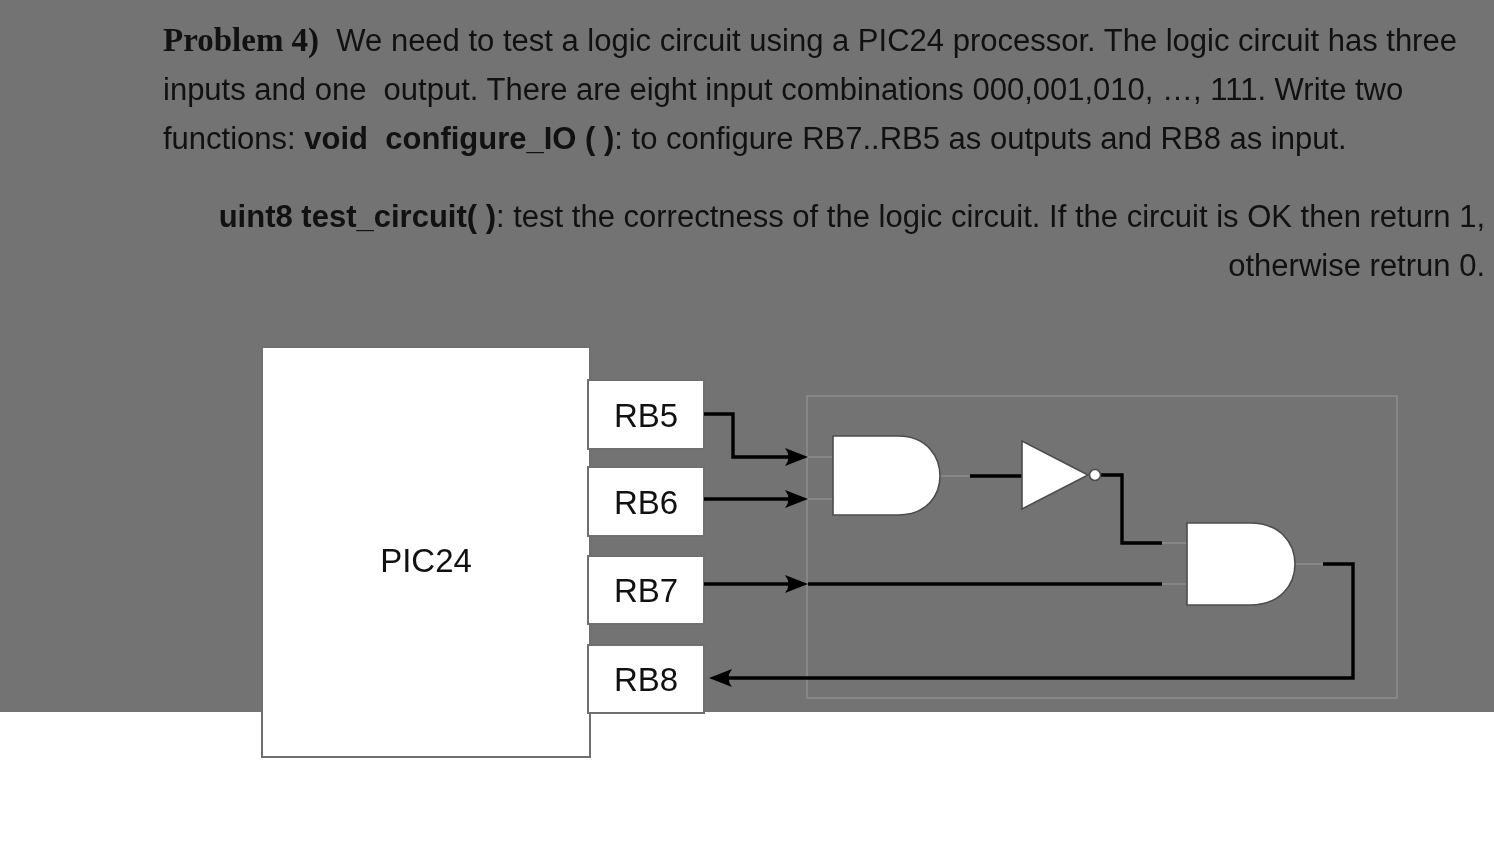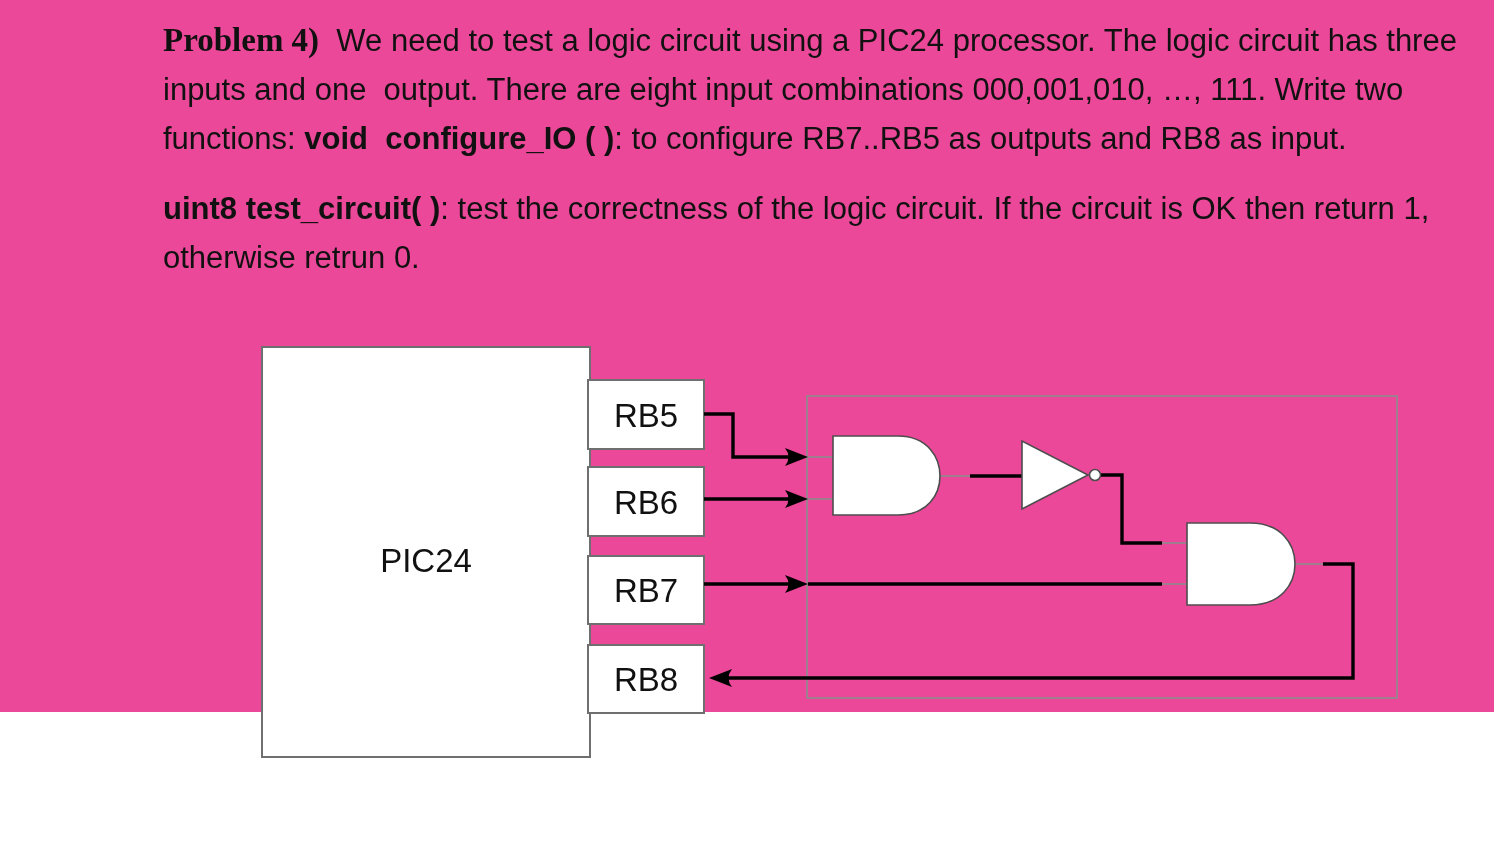--- a/index.html
+++ b/index.html
@@ -2,32 +2,32 @@
 <html><head>
 <meta charset="utf-8">
 <style>
   html, body { margin: 0; padding: 0; }
   body {
     width: 1494px; height: 855px;
     background: #ffffff;
     font-family: "Liberation Sans", sans-serif;
     overflow: hidden;
   }
-  .page { position: relative; width: 1494px; height: 712px; background: #ec4899; }
+  .page { position: relative; width: 1494px; height: 712px; background: #737373; }
 
   .text-block {
     position: absolute;
     left: 163px; top: 16px;
     width: 1322px;
     color: #111111;
     font-size: 31px;
     line-height: 49px;
   }
   .para { margin: 0; white-space: pre-wrap; }
-  .para2 { margin-top: 21px; }
+  .para2 { margin-top: 29px; text-align: right; }
   .heading-serif {
     font-family: "Liberation Serif", serif;
     font-weight: bold;
     font-size: 33px;
   }
   .bold { font-weight: bold; }
 
   .diagram-svg { position: absolute; left: 0; top: 0; width: 1494px; height: 855px; }
 
   .chip-box   { fill: #ffffff; stroke: #6f6f6f; stroke-width: 2; }

